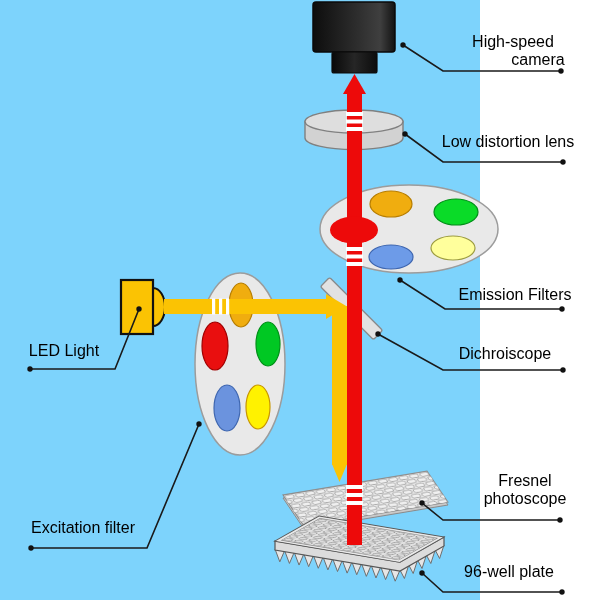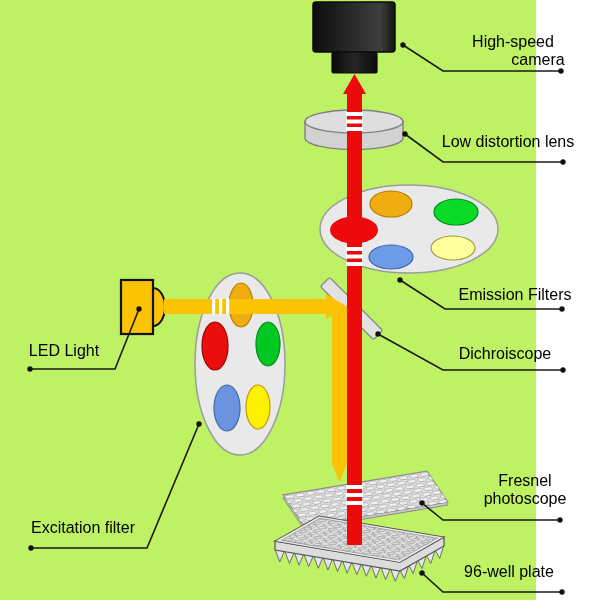--- a/index.html
+++ b/index.html
@@ -1,16 +1,16 @@
 <!DOCTYPE html>
 <html><head>
 <meta charset="utf-8">
 <style>
   html,body{margin:0;padding:0;background:#fff;}
-  .stage{width:536px;height:600px;position:relative;background:#bef264;}
+  .stage{width:480px;height:600px;position:relative;background:#7dd3fc;}
   .lbl{font-family:"Liberation Sans",sans-serif;font-size:16px;fill:#000;}
   .leader{stroke:#1a1a1a;stroke-width:1.6;fill:none;}
   .dot{fill:#111;stroke:none;}
 </style>
 </head>
 <body>
 
 <div class="stage">
 <svg width="600" height="600" viewBox="0 0 600 600" xmlns="http://www.w3.org/2000/svg">
 

